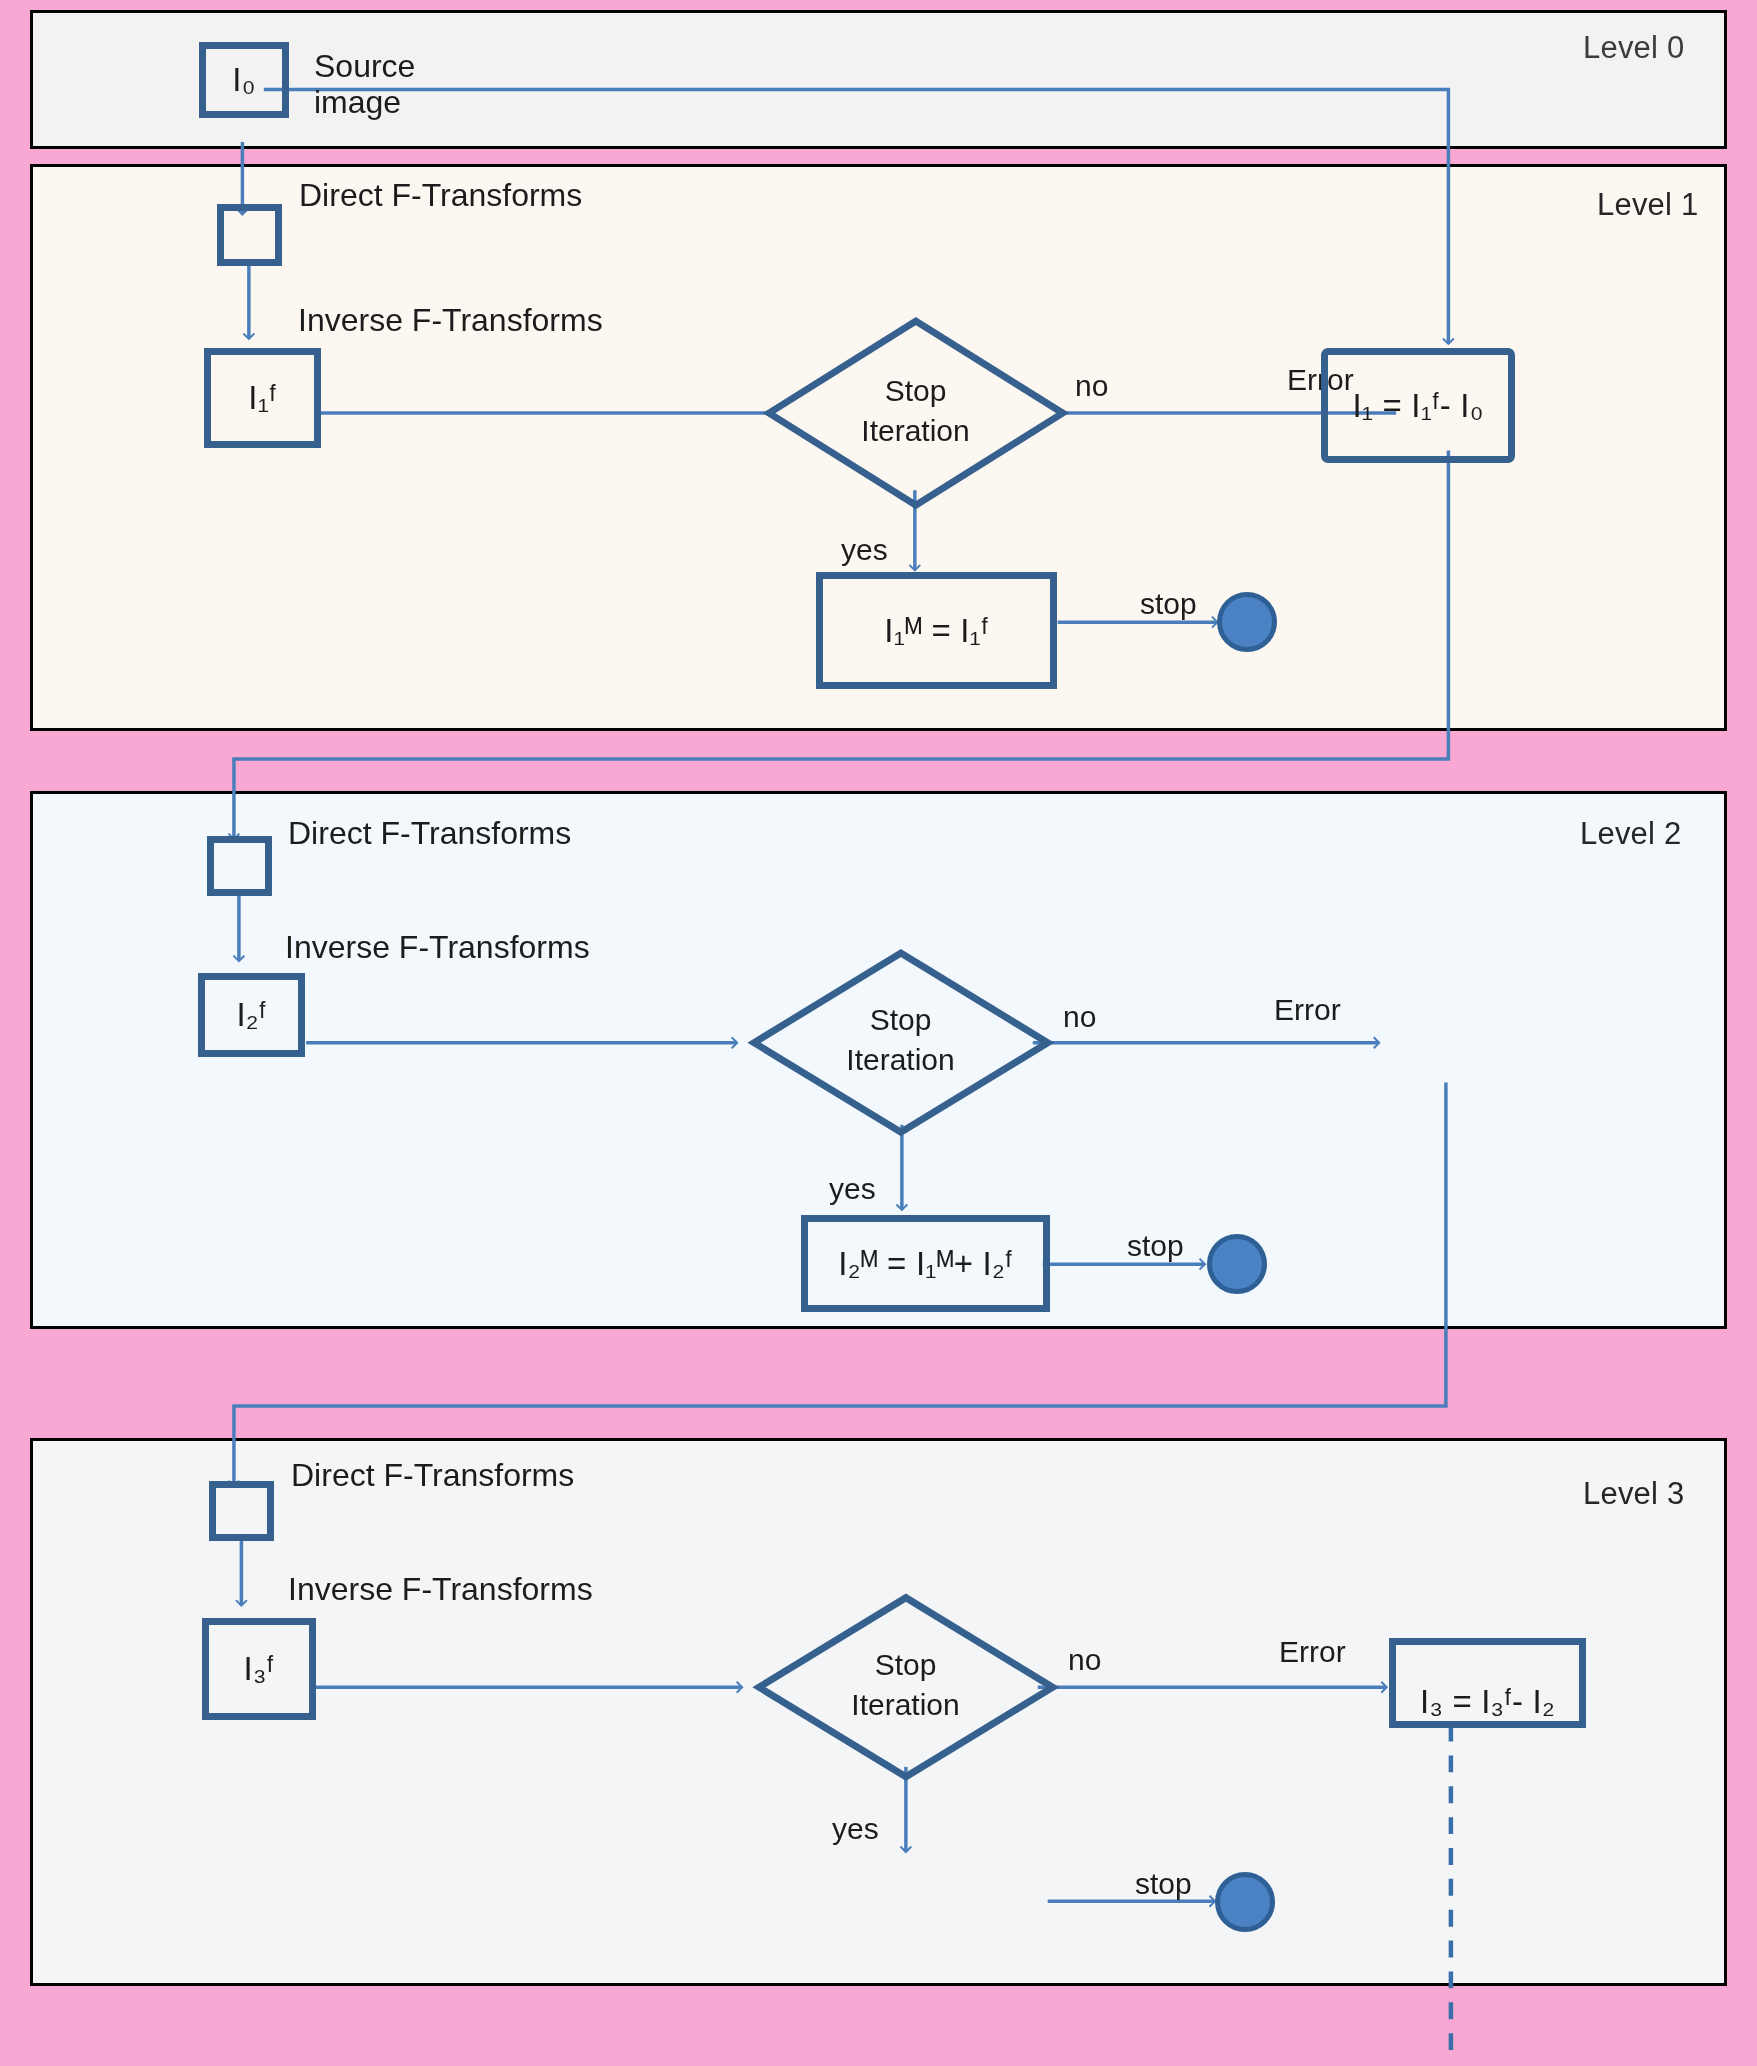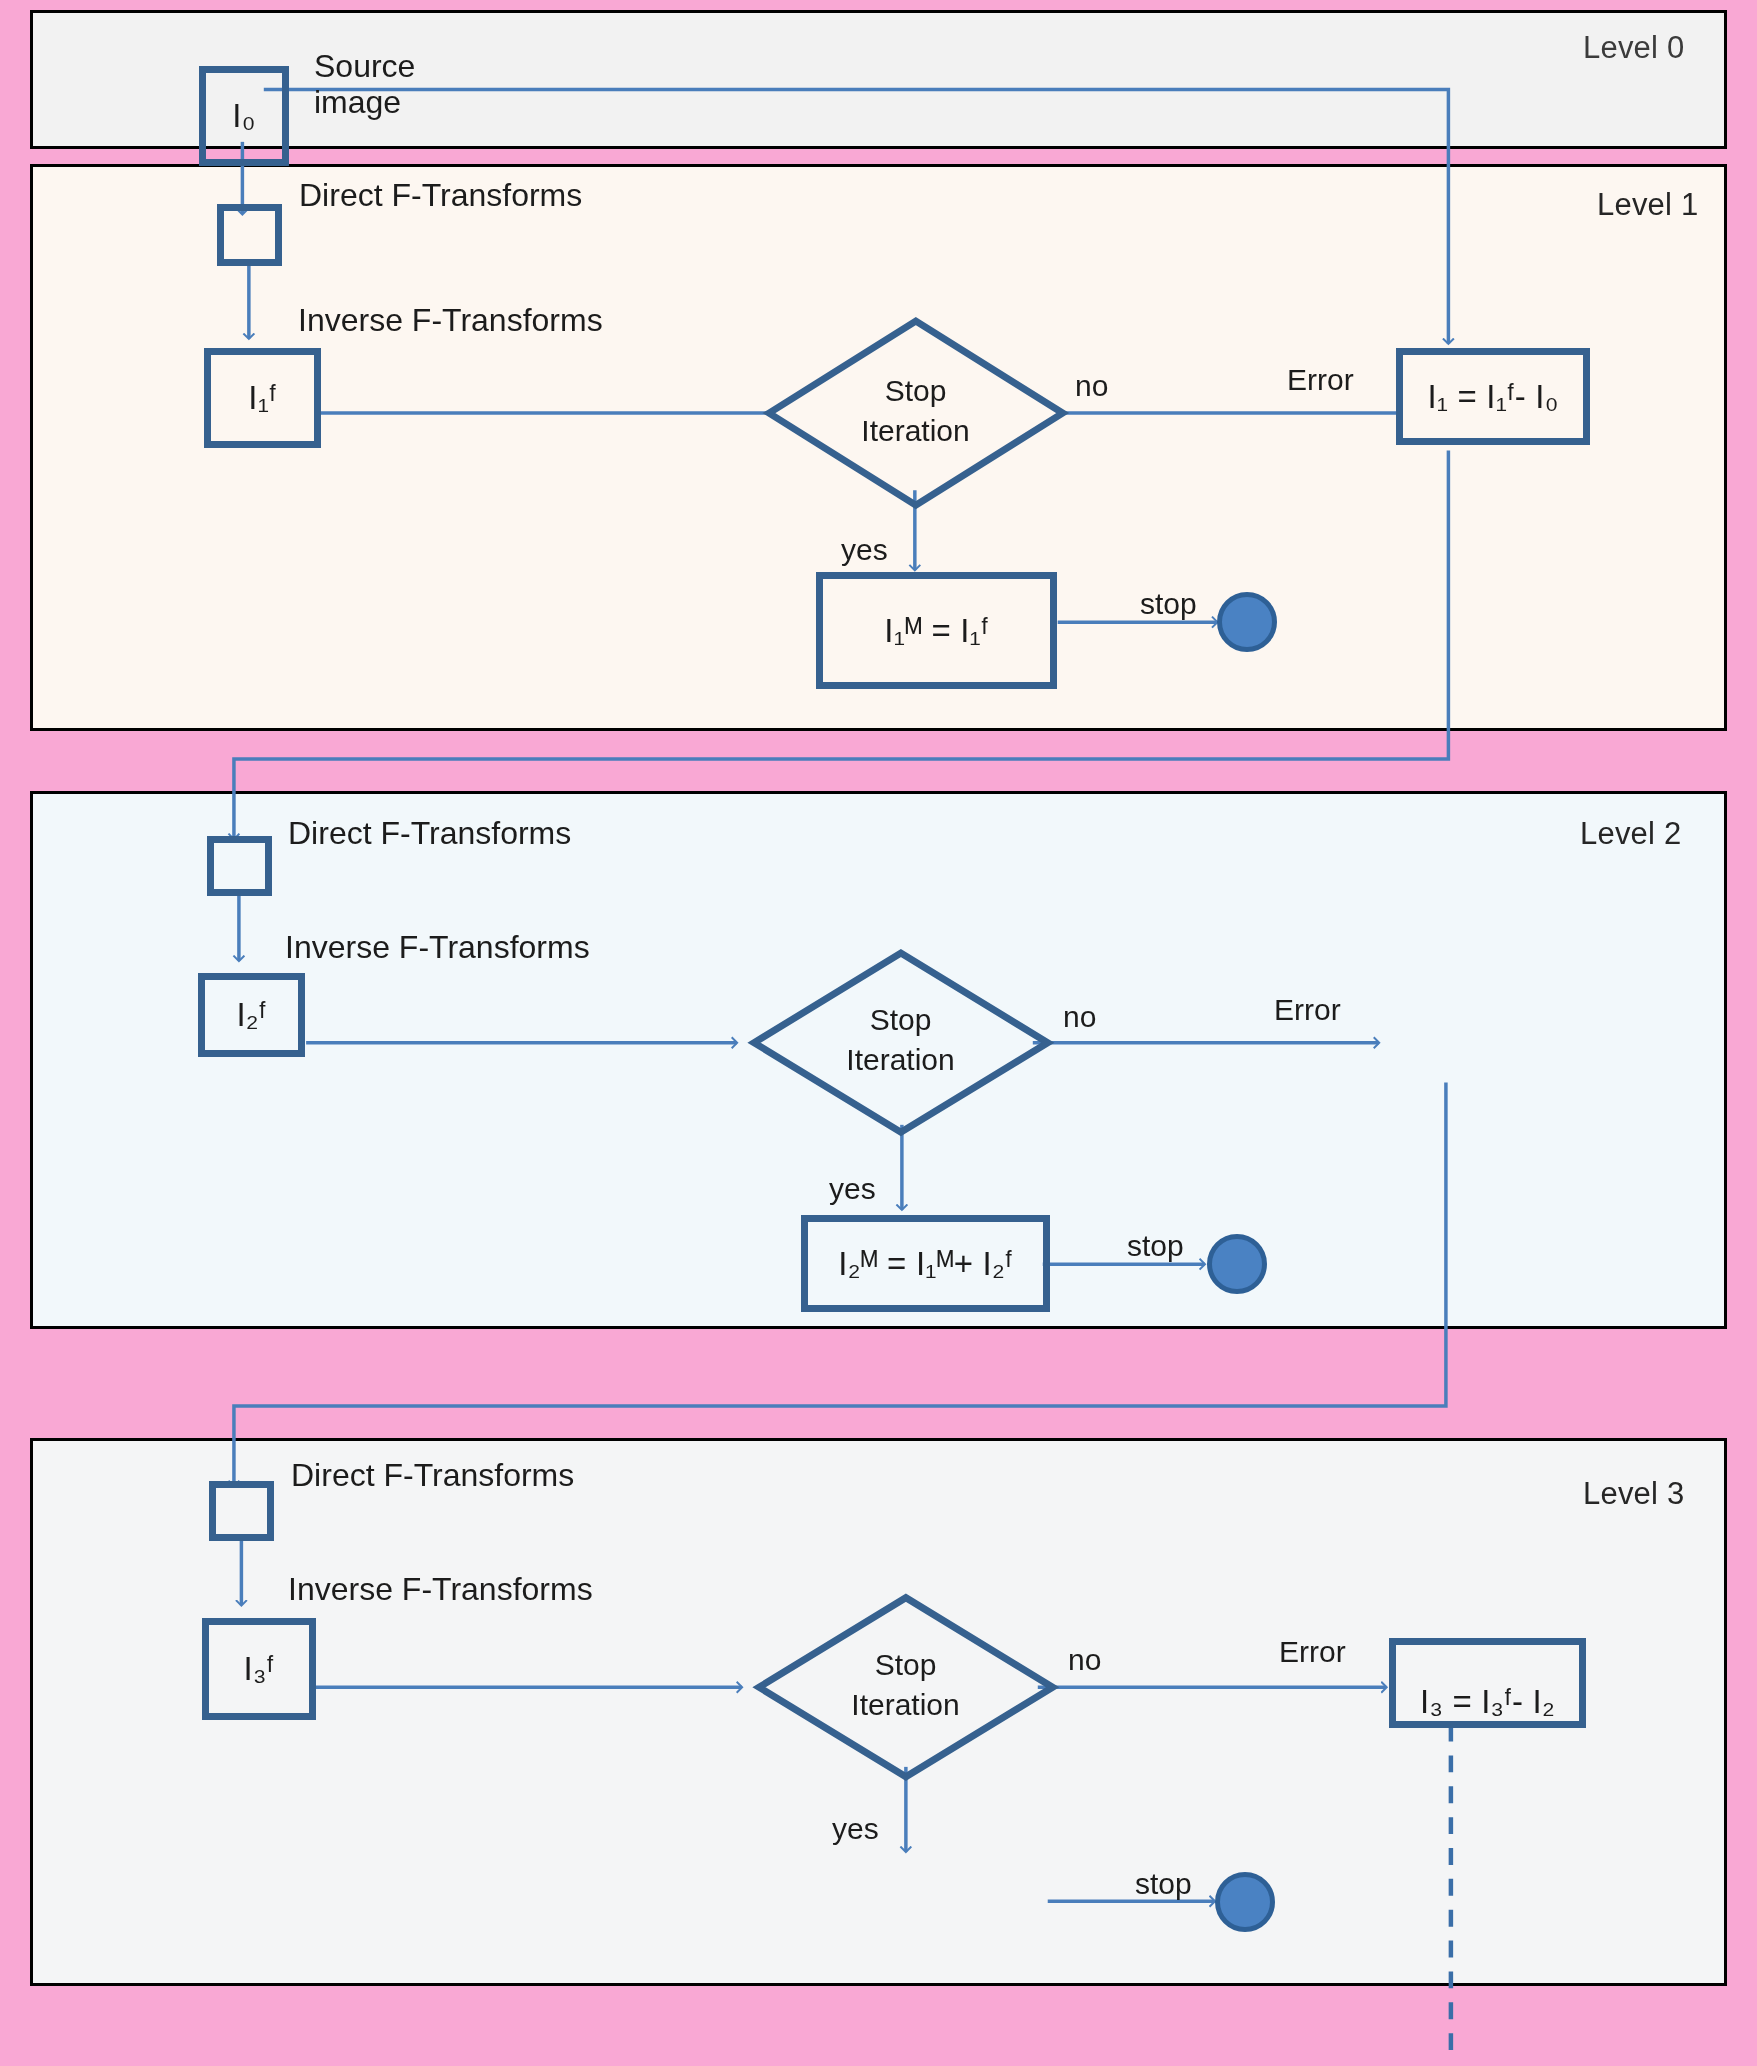--- a/index.html
+++ b/index.html
@@ -143,21 +143,21 @@
     <path d="M2915,3465 L2915,4140" stroke="#3a6ea8" stroke-width="9" stroke-dasharray="34 28" fill="none"></path>
 
     <g fill="none" stroke="#36618f" stroke-width="14">
       <polygon points="1545,830 1840,645 2135,830 1840,1015"></polygon>
       <polygon points="1515,2095 1810,1915 2105,2095 1810,2275"></polygon>
       <polygon points="1525,3390 1820,3210 2115,3390 1820,3570"></polygon>
     </g>
   </svg>
 
   <div class="lvl-label" style="left:1583px; top:30px;">Level 0</div>
-  <div class="node-box" style="left:199px; top:42px; width:90px; height:100px;margin-top:24px;">
+  <div class="node-box" style="left:199px; top:42px; width:90px; height:76px;">
     <span class="formula">I₀</span>
   </div>
   <div class="side-label" style="left:314px; top:49px;">
     <div>Source</div>
     <div>image</div>
   </div>
 
   <div class="lvl-label dark" style="left:1583px; top:187px;margin-left:14px;">Level 1</div>
 
   <div class="node-box" style="left:217px; top:204px; width:65px; height:62px;"></div>
@@ -169,21 +169,21 @@
   <div class="side-label" style="left:298px; top:303px;">Inverse  F-Transforms</div>
 
   <div class="diamond-text" style="left:816px; top:371px; width:199px;">
     <div>Stop</div>
     <div>Iteration</div>
   </div>
   <div class="edge-label" style="left:1075px; top:369px;">no</div>
   <div class="edge-label" style="left:1287px; top:363px;">Error</div>
   <div class="edge-label" style="left:841px; top:533px;">yes</div>
 
-  <div class="node-box" style="left:1396px; top:348px; width:194px; height:97px;">
+  <div class="node-box" style="left:1321px; top:348px; width:194px; height:115px;border-radius:7px;">
     <span class="formula">I₁ = I₁ᶠ- I₀</span>
   </div>
 
   <div class="node-box" style="left:816px; top:572px; width:241px; height:117px;">
     <span class="formula">I₁ᴹ = I₁ᶠ</span>
   </div>
   <div class="edge-label" style="left:1140px; top:587px;">stop</div>
   <div class="end-dot" style="left:1217px; top:592px; width:60px; height:60px;"></div>
 
   <div class="lvl-label dark" style="left:1580px; top:816px;">Level 2</div>

